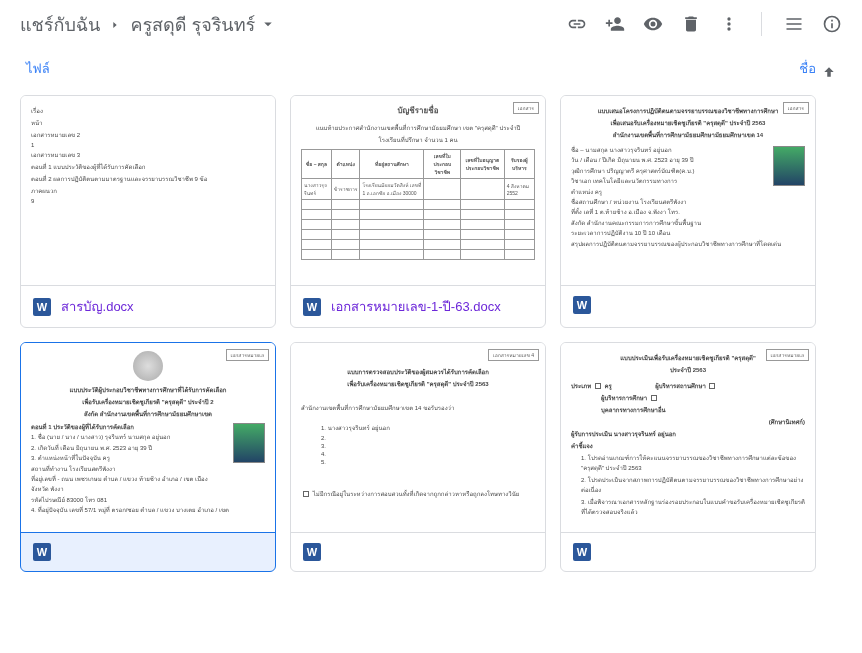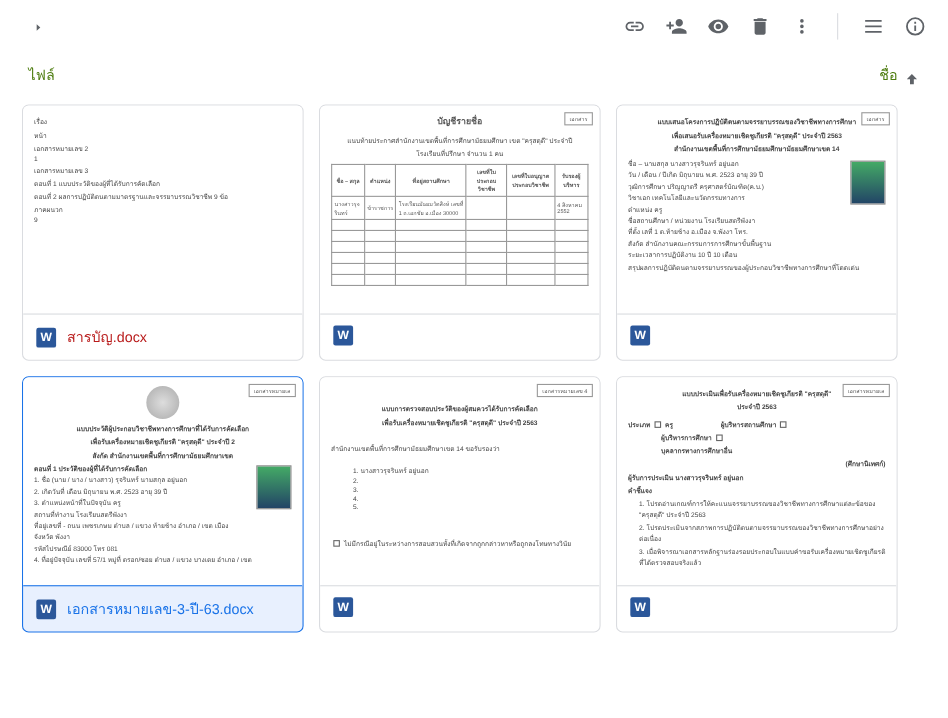--- a/index.html
+++ b/index.html
@@ -6,49 +6,56 @@
 body { font-family: Arial, sans-serif; background: #fff; color: #5f6368; width: 862px; height: 653px; overflow: hidden; }
 .header { display: flex; align-items: center; justify-content: space-between; padding: 8px 20px; height: 48px; }
 .breadcrumbs { display: flex; align-items: center; font-size: 18px; color: #5f6368; }
 .breadcrumb-item { cursor: pointer; }
 .breadcrumb-sep { margin: 0 10px; color: #5f6368; }
 .breadcrumb-dropdown { display: flex; align-items: center; }
 .breadcrumb-dropdown svg { margin-left: 4px; }
 .header-actions { display: flex; align-items: center; gap: 18px; }
 .header-actions .icon-btn { width: 20px; height: 20px; display: flex; align-items: center; justify-content: center; cursor: pointer; color: #5f6368; }
 .header-actions .divider { width: 1px; height: 24px; background: #dadce0; margin: 0 4px; }
-.subheader { display: flex; justify-content: space-between; padding: 10px 26px 8px; font-size: 13px; color: #4d7c0f; }
+.subheader { display: flex; justify-content: space-between; padding: 10px 26px 8px; font-size: 13px; color: #3b82f6; }
 .sort-col { display: flex; align-items: flex-end; gap: 6px; cursor: pointer; }
 .grid { display: flex; flex-wrap: wrap; gap: 14px; padding: 8px 20px; }
 .file-card { width: 256px; border: 1px solid #dadce0; border-radius: 6px; overflow: hidden; background: #fff; cursor: pointer; }
 .file-card.selected { border-color: #1a73e8; background: #e8f0fe; }
 .thumb { height: 190px; background: #fff; border-bottom: 1px solid #dadce0; padding: 8px 10px; font-size: 6px; color: #555; overflow: hidden; position: relative; }
 .file-card.selected .thumb { border-bottom-color: #1a73e8; }
 .file-footer { display: flex; align-items: center; padding: 10px 12px; gap: 10px; }
 .file-icon { width: 18px; height: 18px; background: #2b579a; color: #fff; font-size: 11px; font-weight: bold; display: flex; align-items: center; justify-content: center; border-radius: 2px; flex-shrink: 0; }
-.file-name { font-size: 13px; color: #b91c1c; white-space: nowrap; overflow: hidden; text-overflow: ellipsis; }
+.file-name { font-size: 13px; color: #6d28d9; white-space: nowrap; overflow: hidden; text-overflow: ellipsis; }
 .file-card.selected .file-name { color: #1a73e8; }
 .thumb-title { text-align: center; font-weight: bold; font-size: 8px; margin-bottom: 6px; }
 .thumb-line { font-size: 6px; margin: 2px 0; color: #444; }
 .thumb-table { width: 100%; border-collapse: collapse; margin-top: 4px; }
 .thumb-table td, .thumb-table th { border: 1px solid #999; font-size: 5px; padding: 2px; height: 10px; }
 .thumb-tag { position: absolute; top: 6px; right: 6px; border: 1px solid #999; font-size: 5px; padding: 1px 4px; background: #fff; }
 .thumb-photo { width: 32px; height: 40px; background: linear-gradient(#4a6, #246); float: right; margin-left: 4px; border: 1px solid #888; }
 .thumb-seal { width: 30px; height: 30px; border-radius: 50%; background: radial-gradient(#ddd,#aaa); margin: 0 auto 4px; }
 .thumb-block { font-size: 6px; line-height: 1.4; }
 .checkbox-sq { display: inline-block; width: 6px; height: 6px; border: 1px solid #666; margin: 0 2px; vertical-align: middle; }
 </style>
 </head>
 <body>
 
 <div class="header">
   <div class="breadcrumbs">
+    <span class="breadcrumb-item">แชร์กับฉัน</span>
     <span class="breadcrumb-sep">
       <svg width="10" height="10" viewBox="0 0 24 24">
           <path fill="#5f6368" d="M8 5l8 7-8 7z"></path>
+        </svg>
+    </span>
+    <span class="breadcrumb-dropdown breadcrumb-item">
+      <span>ครูสดุดี รุจรินทร์</span>
+      <svg width="18" height="18" viewBox="0 0 24 24">
+          <path fill="#5f6368" d="M7 10l5 5 5-5z"></path>
         </svg>
     </span>
   </div>
   <div class="header-actions">
     <span class="icon-btn">
         <svg width="20" height="20" viewBox="0 0 24 24">
           <path fill="#5f6368" d="M3.9 12c0-1.7 1.4-3.1 3.1-3.1h4V7H7a5 5 0 000 10h4v-1.9H7c-1.7 0-3.1-1.4-3.1-3.1zM8 13h8v-2H8v2zm9-6h-4v1.9h4c1.7 0 3.1 1.4 3.1 3.1s-1.4 3.1-3.1 3.1h-4V17h4a5 5 0 000-10z"></path>
         </svg>
       </span>
     <span class="icon-btn">
@@ -187,20 +194,21 @@
               <td></td>
               <td></td>
               <td></td>
               <td></td>
             </tr>
           </tbody>
         </table>
       </div>
       <div class="file-footer">
         <div class="file-icon">W</div>
+        <div class="file-name">เอกสารหมายเลข-1-ปี-63.docx</div>
       </div>
     </div>
     <div class="file-card">
       <div class="thumb">
         <div class="thumb-tag">เอกสาร</div>
         <div class="thumb-line" style="text-align:center;font-weight:bold">แบบเสนอโครงการปฏิบัติตนตามจรรยาบรรณของวิชาชีพทางการศึกษา</div>
         <div class="thumb-line" style="text-align:center;font-weight:bold">เพื่อเสนอรับเครื่องหมายเชิดชูเกียรติ "ครุสดุดี" ประจำปี 2563</div>
         <div class="thumb-line" style="text-align:center;font-weight:bold">สำนักงานเขตพื้นที่การศึกษามัธยมศึกษามัธยมศึกษาเขต 14</div>
         <div class="thumb-block" style="margin-top:6px">
           <div class="thumb-photo"></div>
@@ -237,21 +245,20 @@
           <div class="thumb-line">3. ตำแหน่งหน้าที่ในปัจจุบัน ครู</div>
           <div class="thumb-line">   สถานที่ทำงาน โรงเรียนสตรีพังงา</div>
           <div class="thumb-line">   ที่อยู่เลขที่ -  ถนน เพชรเกษม  ตำบล / แขวง ท้ายช้าง อำเภอ / เขต เมือง</div>
           <div class="thumb-line">   จังหวัด พังงา</div>
           <div class="thumb-line">   รหัสไปรษณีย์ 83000  โทร 081</div>
           <div class="thumb-line">4. ที่อยู่ปัจจุบัน เลขที่  57/1  หมู่ที่ ตรอก/ซอย   ตำบล / แขวง บางเตย อำเภอ / เขต</div>
         </div>
       </div>
       <div class="file-footer">
         <div class="file-icon">W</div>
-        <div class="file-name">เอกสารหมายเลข-3-ปี-63.docx</div>
       </div>
     </div>
     <div class="file-card">
       <div class="thumb">
         <div class="thumb-tag">เอกสารหมายเลข 4</div>
         <div style="height:14px"></div>
         <div class="thumb-line" style="text-align:center;font-weight:bold">แบบการตรวจสอบประวัติของผู้สมควรได้รับการคัดเลือก</div>
         <div class="thumb-line" style="text-align:center;font-weight:bold">เพื่อรับเครื่องหมายเชิดชูเกียรติ "ครุสดุดี" ประจำปี 2563</div>
         <div style="height:10px"></div>
         <div class="thumb-line">สำนักงานเขตพื้นที่การศึกษามัธยมศึกษาเขต 14   ขอรับรองว่า</div>

